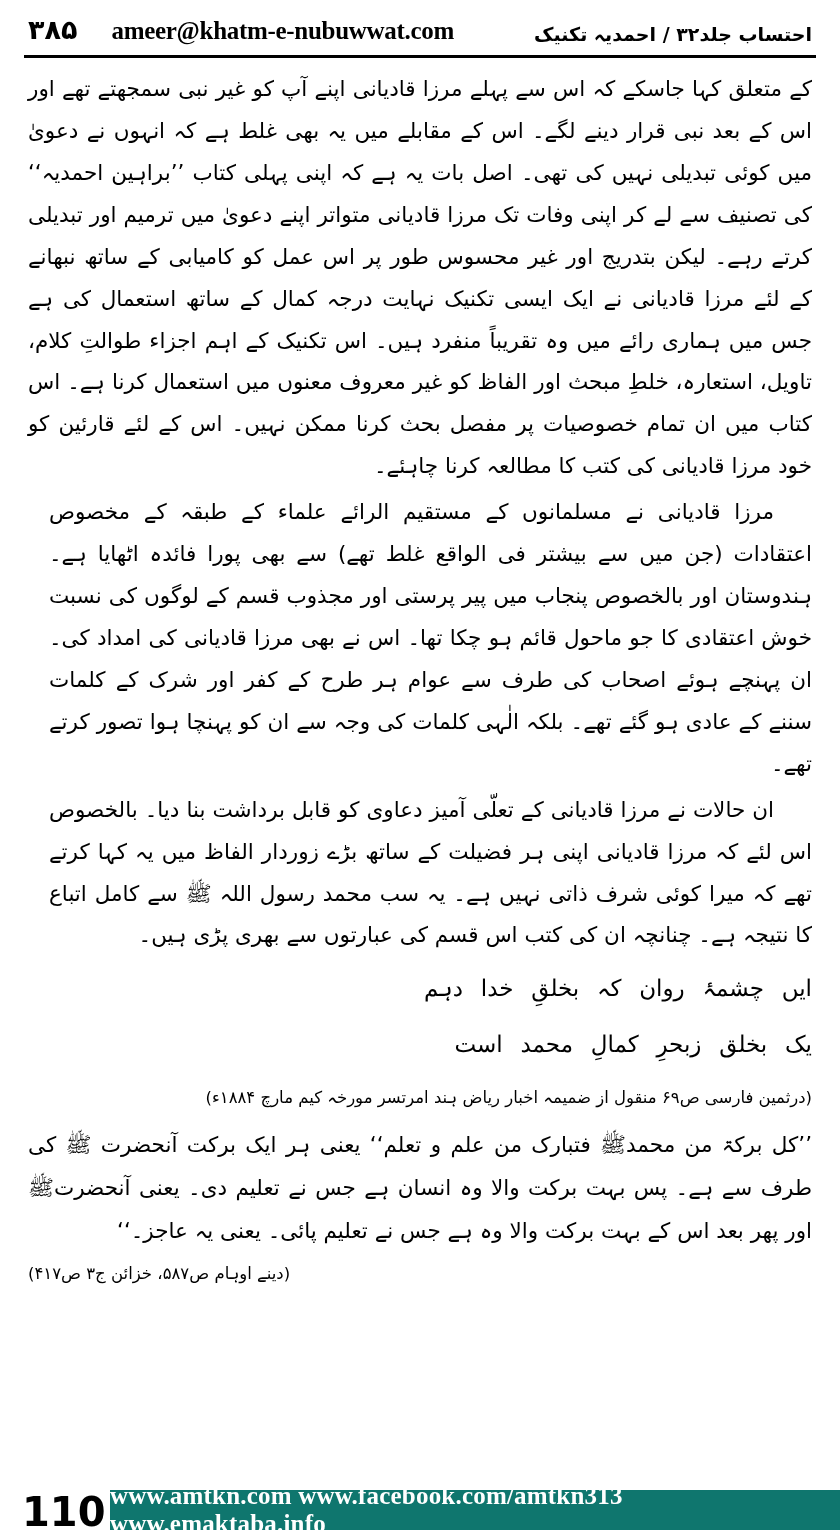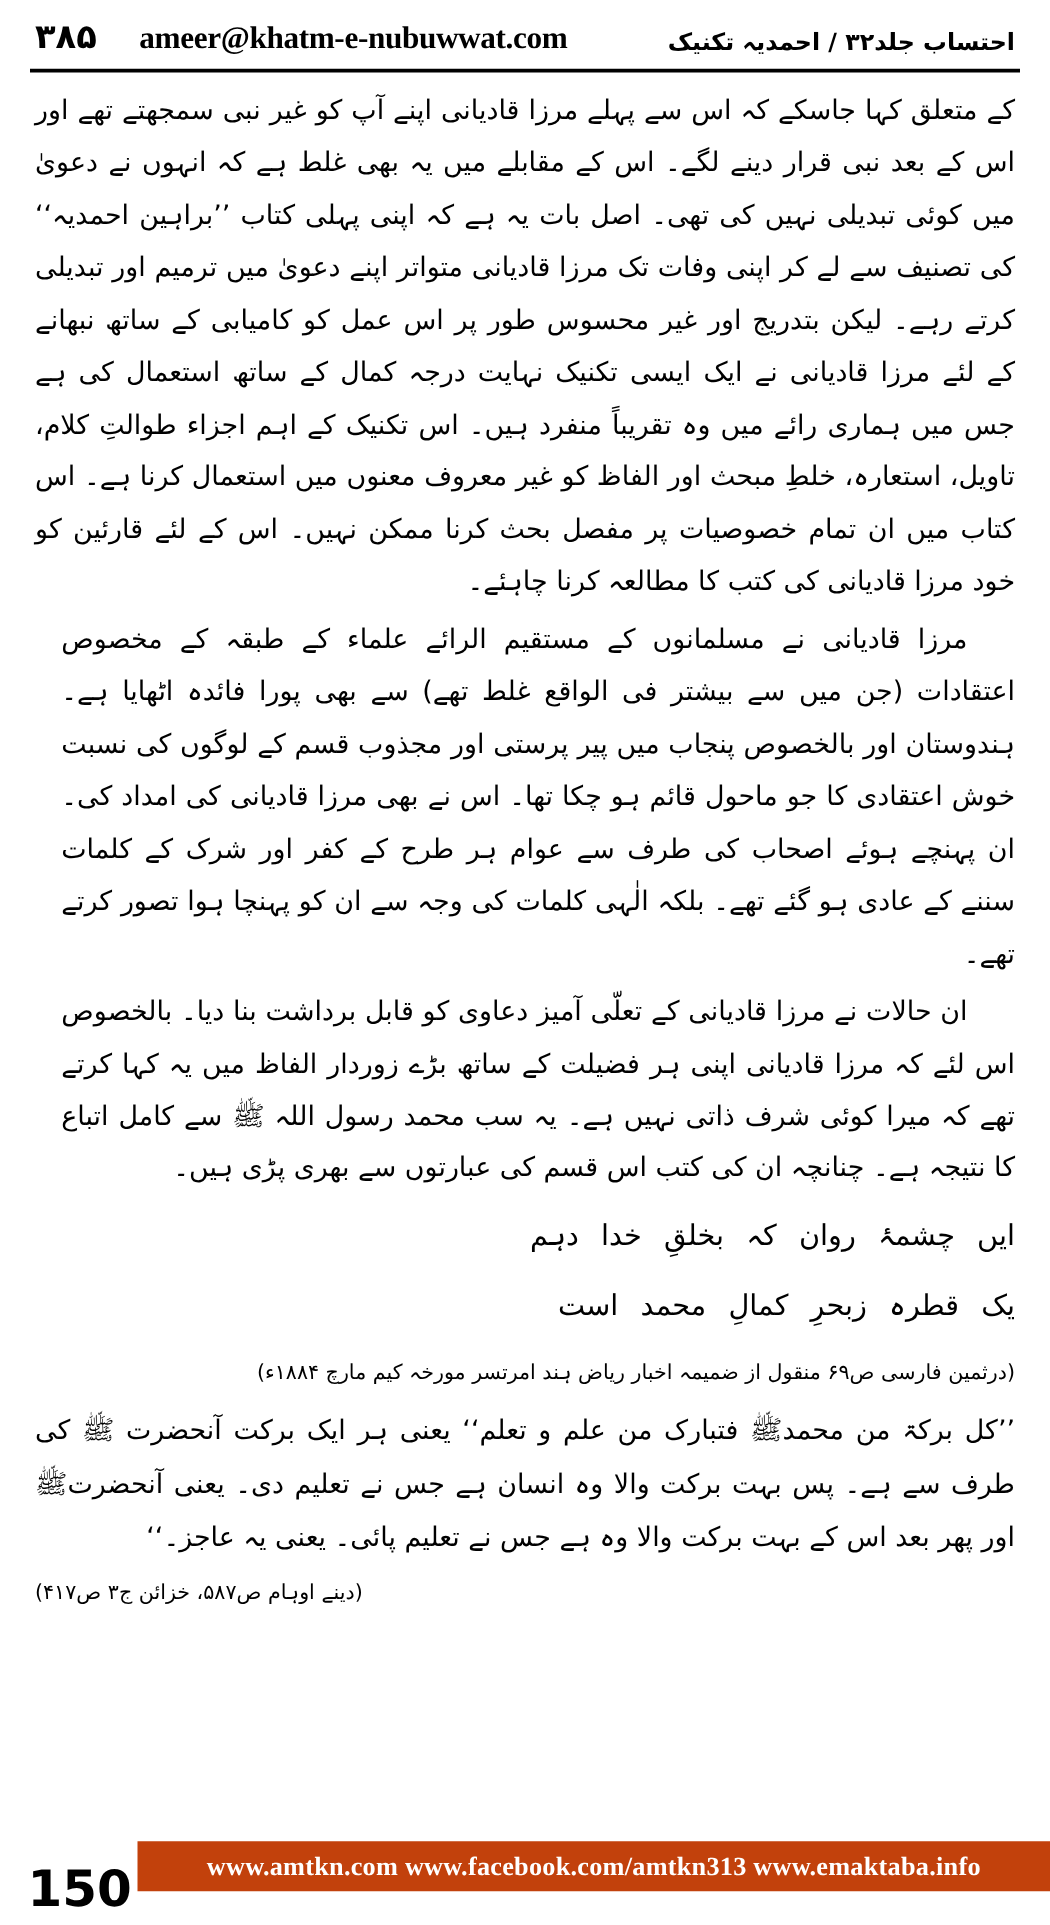--- a/index.html
+++ b/index.html
@@ -105,30 +105,30 @@
     position:absolute;
     left:0;
     bottom:0;
     width:840px;
     height:66px;
   }
   .footer-bar{
     position:absolute;
     left:110px;
     right:0;
-    bottom:27px;
+    bottom:10px;
     height:40px;
-    background:#c2410c;
+    background:#0f766e;
     color:#ffffff;
     display:flex;
     align-items:center;
     justify-content:center;
     font-family:"Liberation Serif","DejaVu Serif",serif;
     font-weight:bold;
-    font-size:21px;
+    font-size:25px;
     letter-spacing:0.2px;
   }
   .footer-pageno{
     position:absolute;
     left:22px;
     bottom:8px;
     font-family:"DejaVu Sans",sans-serif;
     font-size:40px;
     font-weight:bold;
     line-height:1;
@@ -151,28 +151,28 @@
 
   <div class="body">
 
     <p class="para">کے متعلق کہا جاسکے کہ اس سے پہلے مرزا قادیانی اپنے آپ کو غیر نبی سمجھتے تھے اور اس کے بعد نبی قرار دینے لگے۔ اس کے مقابلے میں یہ بھی غلط ہے کہ انہوں نے دعویٰ میں کوئی تبدیلی نہیں کی تھی۔ اصل بات یہ ہے کہ اپنی پہلی کتاب ’’براہین احمدیہ‘‘ کی تصنیف سے لے کر اپنی وفات تک مرزا قادیانی متواتر اپنے دعویٰ میں ترمیم اور تبدیلی کرتے رہے۔ لیکن بتدریج اور غیر محسوس طور پر اس عمل کو کامیابی کے ساتھ نبھانے کے لئے مرزا قادیانی نے ایک ایسی تکنیک نہایت درجہ کمال کے ساتھ استعمال کی ہے جس میں ہماری رائے میں وہ تقریباً منفرد ہیں۔ اس تکنیک کے اہم اجزاء طوالتِ کلام، تاویل، استعارہ، خلطِ مبحث اور الفاظ کو غیر معروف معنوں میں استعمال کرنا ہے۔ اس کتاب میں ان تمام خصوصیات پر مفصل بحث کرنا ممکن نہیں۔ اس کے لئے قارئین کو خود مرزا قادیانی کی کتب کا مطالعہ کرنا چاہئے۔</p>
 
     <p class="para indent">مرزا قادیانی نے مسلمانوں کے مستقیم الرائے علماء کے طبقہ کے مخصوص اعتقادات (جن میں سے بیشتر فی الواقع غلط تھے) سے بھی پورا فائدہ اٹھایا ہے۔ ہندوستان اور بالخصوص پنجاب میں پیر پرستی اور مجذوب قسم کے لوگوں کی نسبت خوش اعتقادی کا جو ماحول قائم ہو چکا تھا۔ اس نے بھی مرزا قادیانی کی امداد کی۔ ان پہنچے ہوئے اصحاب کی طرف سے عوام ہر طرح کے کفر اور شرک کے کلمات سننے کے عادی ہو گئے تھے۔ بلکہ الٰہی کلمات کی وجہ سے ان کو پہنچا ہوا تصور کرتے تھے۔</p>
 
     <p class="para indent">ان حالات نے مرزا قادیانی کے تعلّی آمیز دعاوی کو قابل برداشت بنا دیا۔ بالخصوص اس لئے کہ مرزا قادیانی اپنی ہر فضیلت کے ساتھ بڑے زوردار الفاظ میں یہ کہا کرتے تھے کہ میرا کوئی شرف ذاتی نہیں ہے۔ یہ سب محمد رسول اللہ ﷺ سے کامل اتباع کا نتیجہ ہے۔ چنانچہ ان کی کتب اس قسم کی عبارتوں سے بھری پڑی ہیں۔</p>
 
     <div class="verse">ایں چشمۂ روان کہ بخلقِ خدا دہم</div>
-    <div class="verse">یک قطرہ زبحرِ کمالِ محمد است</div>
+    <div class="verse">یک بخلق زبحرِ کمالِ محمد است</div>
 
     <div class="ref">(درثمین فارسی ص۶۹ منقول از ضمیمہ اخبار ریاض ہند امرتسر مورخہ کیم مارچ ۱۸۸۴ء)</div>
 
     <p class="quote">’’کل برکۃ من محمدﷺ فتبارک من علم و تعلم‘‘ یعنی ہر ایک برکت آنحضرت ﷺ کی طرف سے ہے۔ پس بہت برکت والا وہ انسان ہے جس نے تعلیم دی۔ یعنی آنحضرتﷺ اور پھر بعد اس کے بہت برکت والا وہ ہے جس نے تعلیم پائی۔ یعنی یہ عاجز۔‘‘</p>
 
     <div class="ref-left">(دینے اوہام ص۵۸۷، خزائن ج۳ ص۴۱۷)</div>
 
   </div>
 
   <div class="footer">
-    <div class="footer-pageno">150</div>
+    <div class="footer-pageno">110</div>
     <div class="footer-bar">www.amtkn.com   www.facebook.com/amtkn313   www.emaktaba.info</div>
   </div>
 
 </div>
 
 </body></html>

